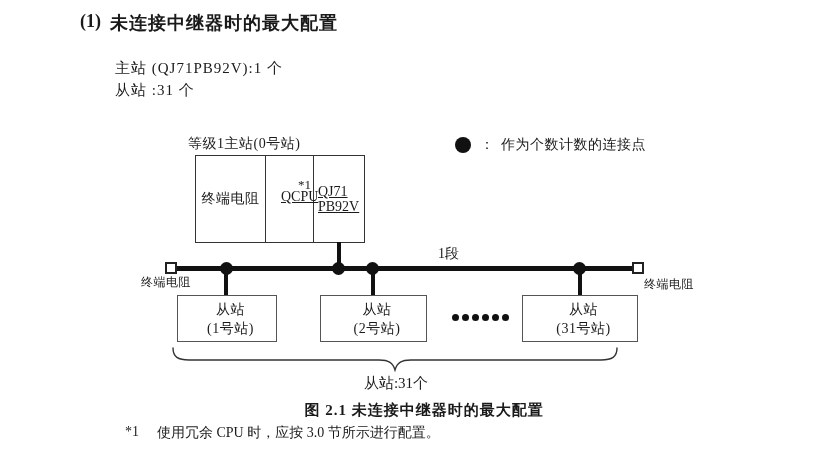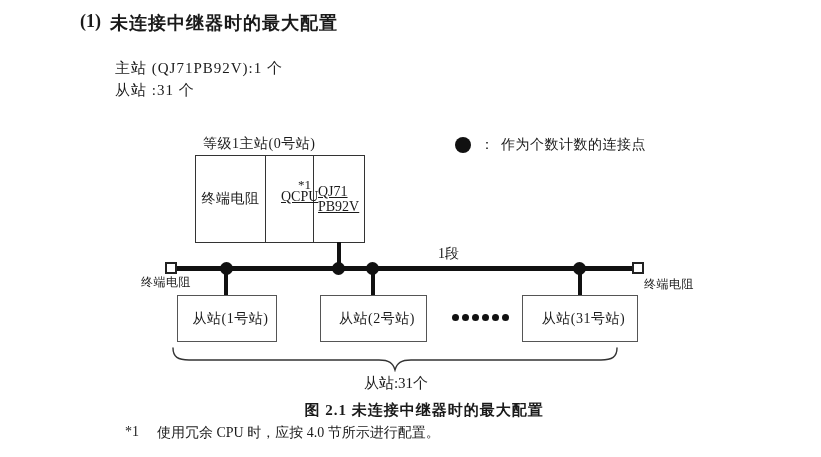--- a/index.html
+++ b/index.html
@@ -8,21 +8,21 @@
     font-family:"Liberation Serif","DejaVu Serif",serif;color:#1a1a1a;
   }
   .abs{position:absolute;}
   
   .heading{left:80px;top:11px;font-size:18px;font-weight:bold;letter-spacing:1px;white-space:nowrap;display:flex;}
   .heading .num{margin-right:9px;letter-spacing:0;}
   .intro-line{left:115px;font-size:15px;letter-spacing:1px;white-space:nowrap;margin-top:20px;}
   .intro-1{top:39px;}
   .intro-2{top:61px;}
   
-  .master-label{left:203px;top:135px;font-size:14px;letter-spacing:0.5px;white-space:nowrap;}
+  .master-label{left:188px;top:135px;font-size:14px;letter-spacing:0.5px;white-space:nowrap;}
   .master-box{left:195px;top:155px;width:170px;height:88px;border:1px solid #333;box-sizing:border-box;display:flex;background:#fff;}
   .cell{box-sizing:border-box;height:100%;position:relative;}
   .cell-power{width:70px;border-right:1px solid #333;display:flex;align-items:center;justify-content:center;font-size:14px;letter-spacing:0.5px;}
   .cell-cpu{width:48px;border-right:1px solid #333;font-size:14px;}
   .cell-cpu .cpu-label{position:absolute;left:15px;top:33px;text-decoration:underline;}
   .cell-cpu .cpu-note{position:absolute;right:2px;top:21px;font-size:13px;}
   .cell-pb{width:50px;display:flex;flex-direction:column;justify-content:center;padding-left:4px;font-size:14px;line-height:15px;text-decoration:underline;}
   
   .legend{left:455px;top:135px;height:19px;display:flex;align-items:center;white-space:nowrap;}
   .legend-dot{width:16px;height:16px;border-radius:50%;background:#111;}
@@ -34,21 +34,21 @@
   .term-left{left:165px;}
   .term-right{left:632px;}
   .term-label{font-size:12px;letter-spacing:0.5px;white-space:nowrap;}
   .term-label-left{left:141px;top:274px;}
   .term-label-right{left:644px;top:276px;}
   .segment-label{left:438px;top:245px;font-size:14px;white-space:nowrap;}
   .conn-dot{width:13px;height:13px;border-radius:50%;background:#111;top:262px;}
   .stub{width:4px;background:#111;}
   
   .slave-box{top:295px;height:47px;border:1px solid #555;box-sizing:border-box;background:#fff;
-    display:flex;align-items:center;justify-content:center;font-size:14px;line-height:19px;letter-spacing:0.5px;padding-left:7px;}
+    display:flex;flex-direction:column;align-items:center;justify-content:center;font-size:14px;line-height:19px;letter-spacing:0.5px;padding-left:7px;}
   .slave-1{left:177px;width:100px;}
   .slave-2{left:320px;width:107px;}
   .slave-31{left:522px;width:116px;}
   .ellipsis{left:452px;top:314px;display:flex;gap:3px;}
   .ellipsis span{width:7px;height:7px;border-radius:50%;background:#111;display:block;}
   
   .brace{left:172px;top:347px;}
   .brace-label{left:396px;top:374px;transform:translateX(-50%);font-size:15px;white-space:nowrap;}
   
   .caption{left:424px;top:401px;transform:translateX(-50%);font-size:15px;font-weight:bold;letter-spacing:1px;white-space:nowrap;}
@@ -124,14 +124,14 @@
 </div>
 
 <svg class="abs brace" width="446" height="25" viewBox="0 0 446 25">
   <path d="M1,1 C1,10 6,13 17,13 L207,13 C217,13 221,16 223,23 C225,16 229,13 239,13 L429,13 C440,13 445,10 445,1" fill="none" stroke="#333" stroke-width="1.4" stroke-linecap="round"></path>
 </svg>
 <div class="abs brace-label">从站:31个</div>
 
 <div class="abs caption">图 2.1 未连接中继器时的最大配置</div>
 <div class="abs footnote">
   <span class="marker">*1</span>
-  <span>使用冗余 CPU 时，应按 4.0 节所示进行配置。</span>
+  <span>使用冗余 CPU 时，应按 3.0 节所示进行配置。</span>
 </div>
 
 </body></html>

